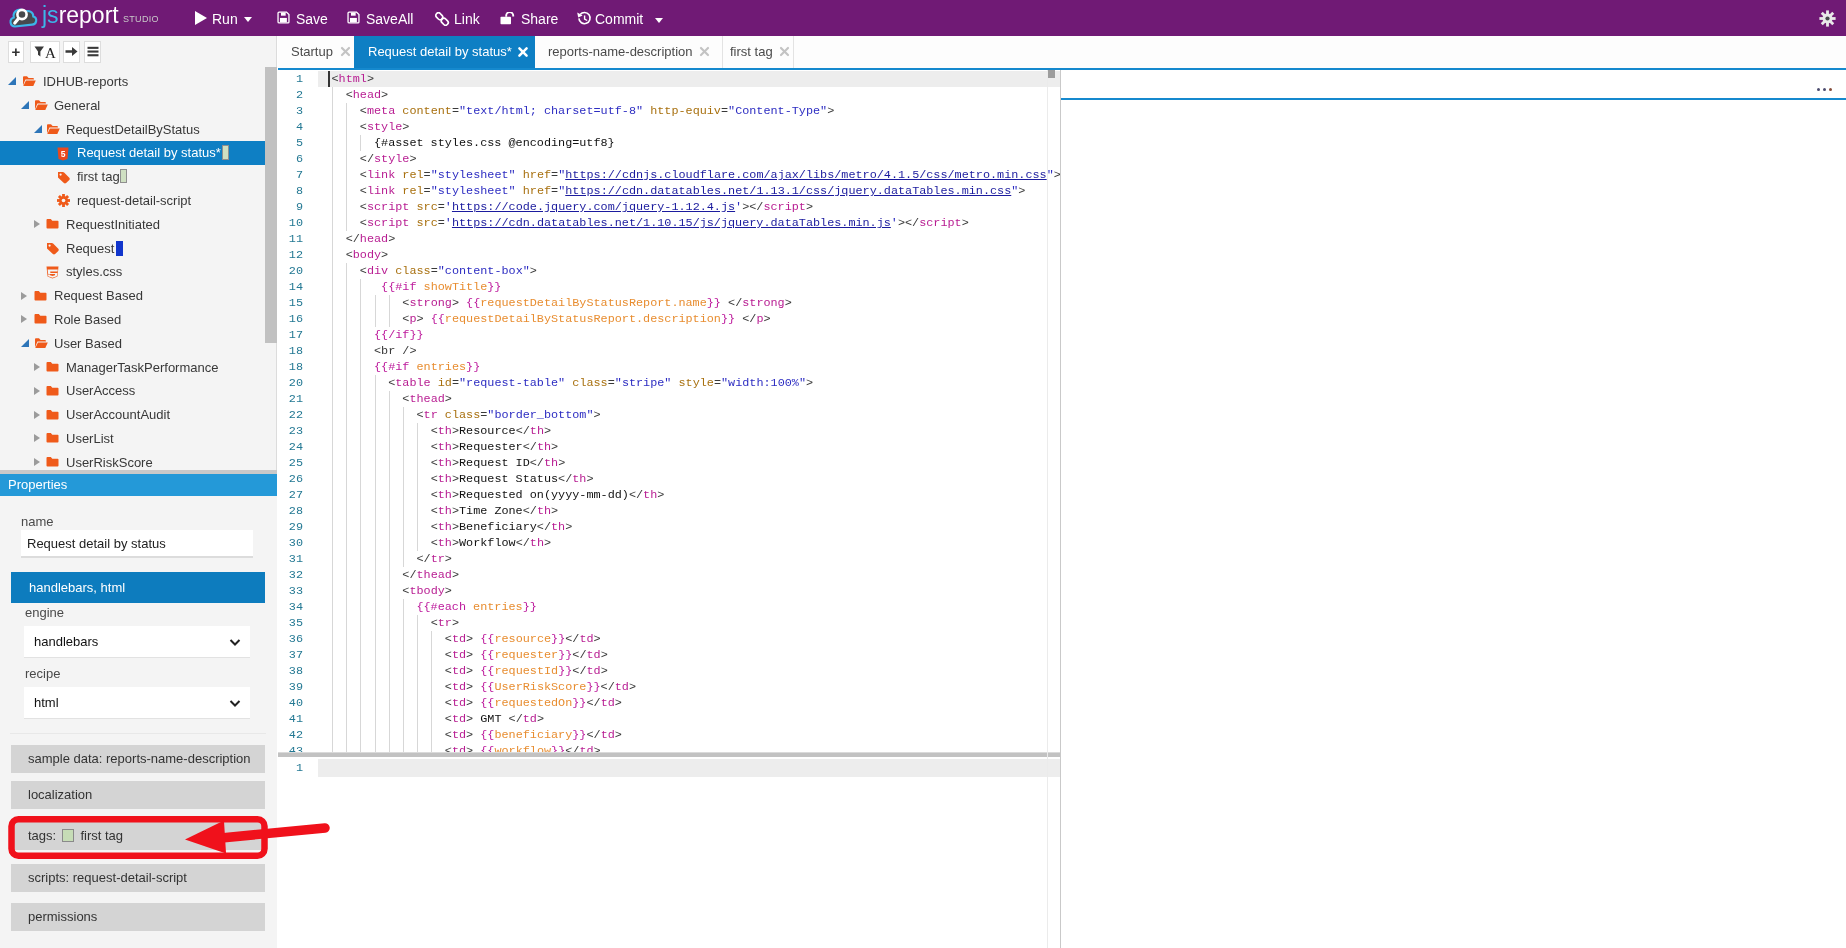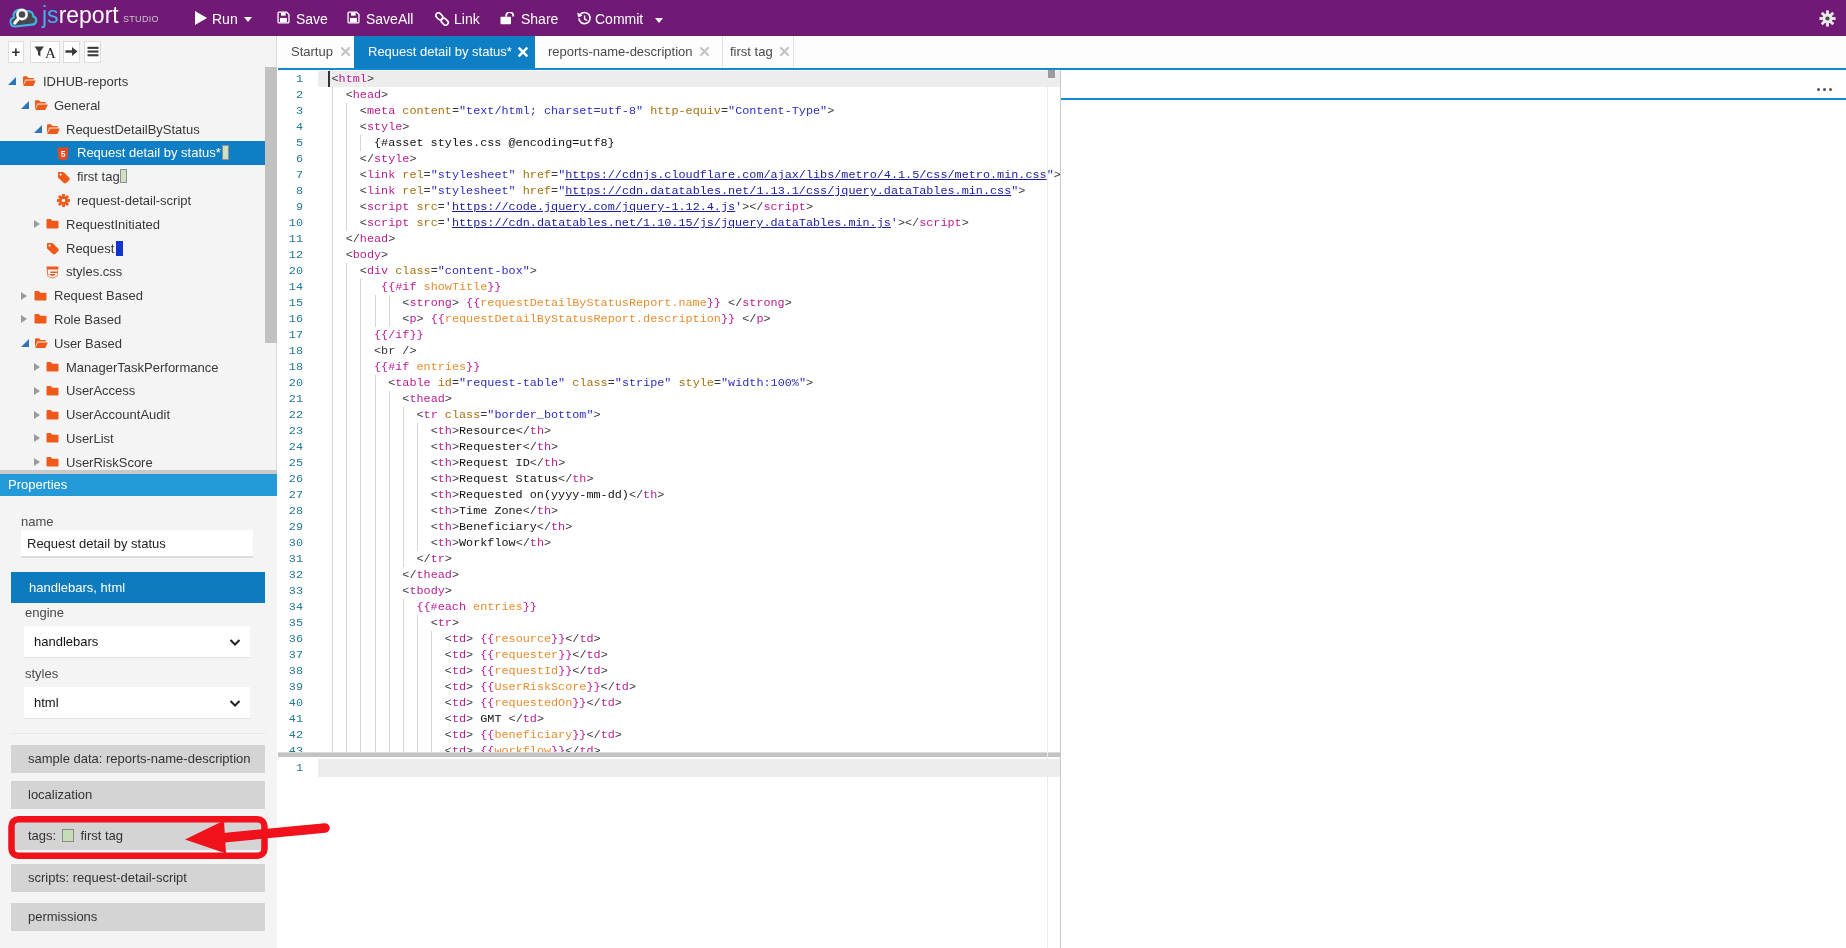--- a/index.html
+++ b/index.html
@@ -230,21 +230,21 @@
 
 <div class="abs" style="left:0;top:474px;width:277px;height:474px;background:#f4f4f4">
   <div class="abs" style="left:0;top:0;width:277px;height:22px;background:#2499d8;color:#fff;font-size:13px;line-height:22px;padding-left:8px">Properties</div>
   <div class="abs" style="left:21px;top:40px;font-size:13px;color:#4a4a4a">name</div>
   <div class="abs" style="left:21px;top:56px;width:232px;height:28px;background:#fff;border-bottom:2px solid #dcdcdc;font-size:13px;color:#222;line-height:27px;padding-left:6px">Request detail by status</div>
   <div class="abs" style="left:11px;top:98px;width:254px;height:31px;background:#0d7cbe;color:#fff;font-size:13px;line-height:31px;padding-left:18px">handlebars, html</div>
   <div class="abs" style="left:25px;top:131px;font-size:13px;color:#4a4a4a">engine</div>
   <div class="abs" style="left:24px;top:152px;width:226px;height:32px;background:#fff;border-bottom:1px solid #e2e2e2;font-size:13px;color:#111;line-height:32px;padding-left:10px">handlebars<span class="abs" style="right:9px;top:13px;line-height:0"><svg width="12" height="7" viewBox="0 0 12 7" style="">
           <path d="M1.5 1 L6 5.5 L10.5 1" fill="none" stroke="#222" stroke-width="2"></path>
         </svg></span></div>
-  <div class="abs" style="left:25px;top:192px;font-size:13px;color:#4a4a4a">styles</div>
+  <div class="abs" style="left:25px;top:192px;font-size:13px;color:#4a4a4a">recipe</div>
   <div class="abs" style="left:24px;top:213px;width:226px;height:32px;background:#fff;border-bottom:1px solid #e2e2e2;font-size:13px;color:#111;line-height:32px;padding-left:10px">html<span class="abs" style="right:9px;top:13px;line-height:0"><svg width="12" height="7" viewBox="0 0 12 7" style="">
           <path d="M1.5 1 L6 5.5 L10.5 1" fill="none" stroke="#222" stroke-width="2"></path>
         </svg></span></div>
   <div class="abs" style="left:10px;top:259px;width:256px;height:1px;background:#e8e8e8"></div>
   <div class="ghead" style="top:307px">localization</div>
   <div class="ghead" style="top:271px">sample data: reports-name-description</div>
   <div class="ghead" style="top:348px">tags: <span style="display:inline-block;width:12px;height:13px;background:#c6dcb6;border:1px solid #8a8a8a;vertical-align:-2px;margin:0 3px 0 2px"></span> first tag</div>
   <div class="ghead" style="top:390px">scripts: request-detail-script</div>
   <div class="ghead" style="top:429px">permissions</div>
 </div>

